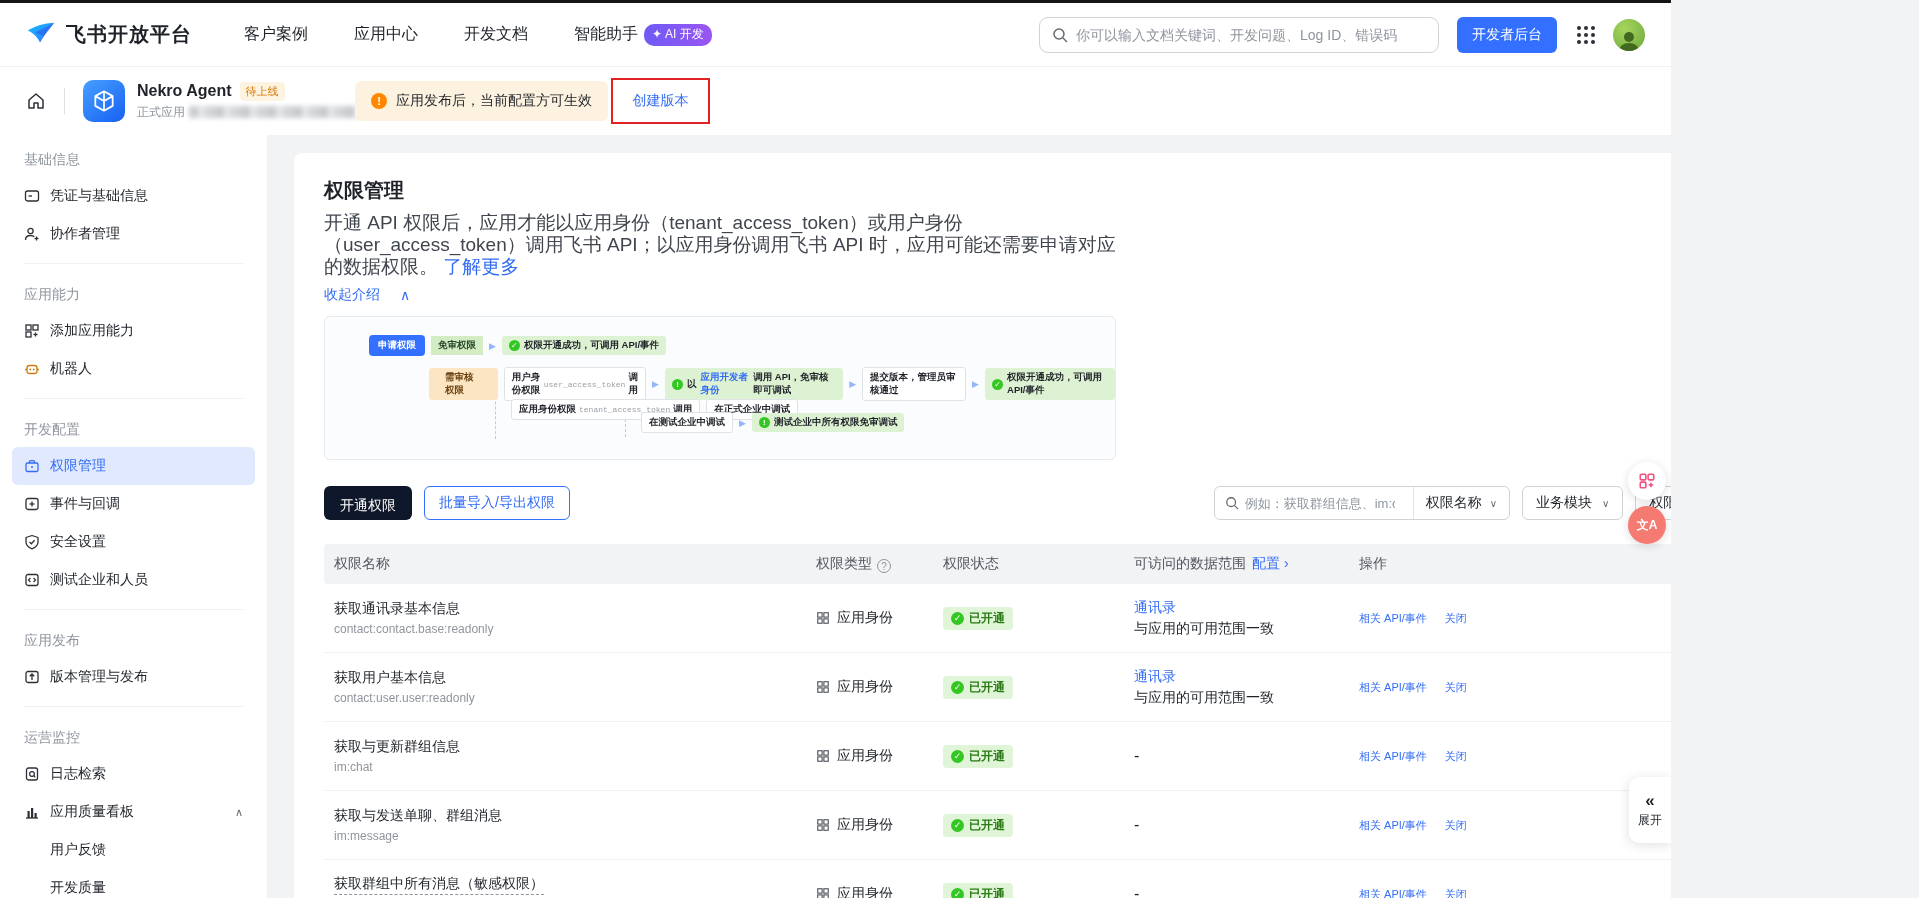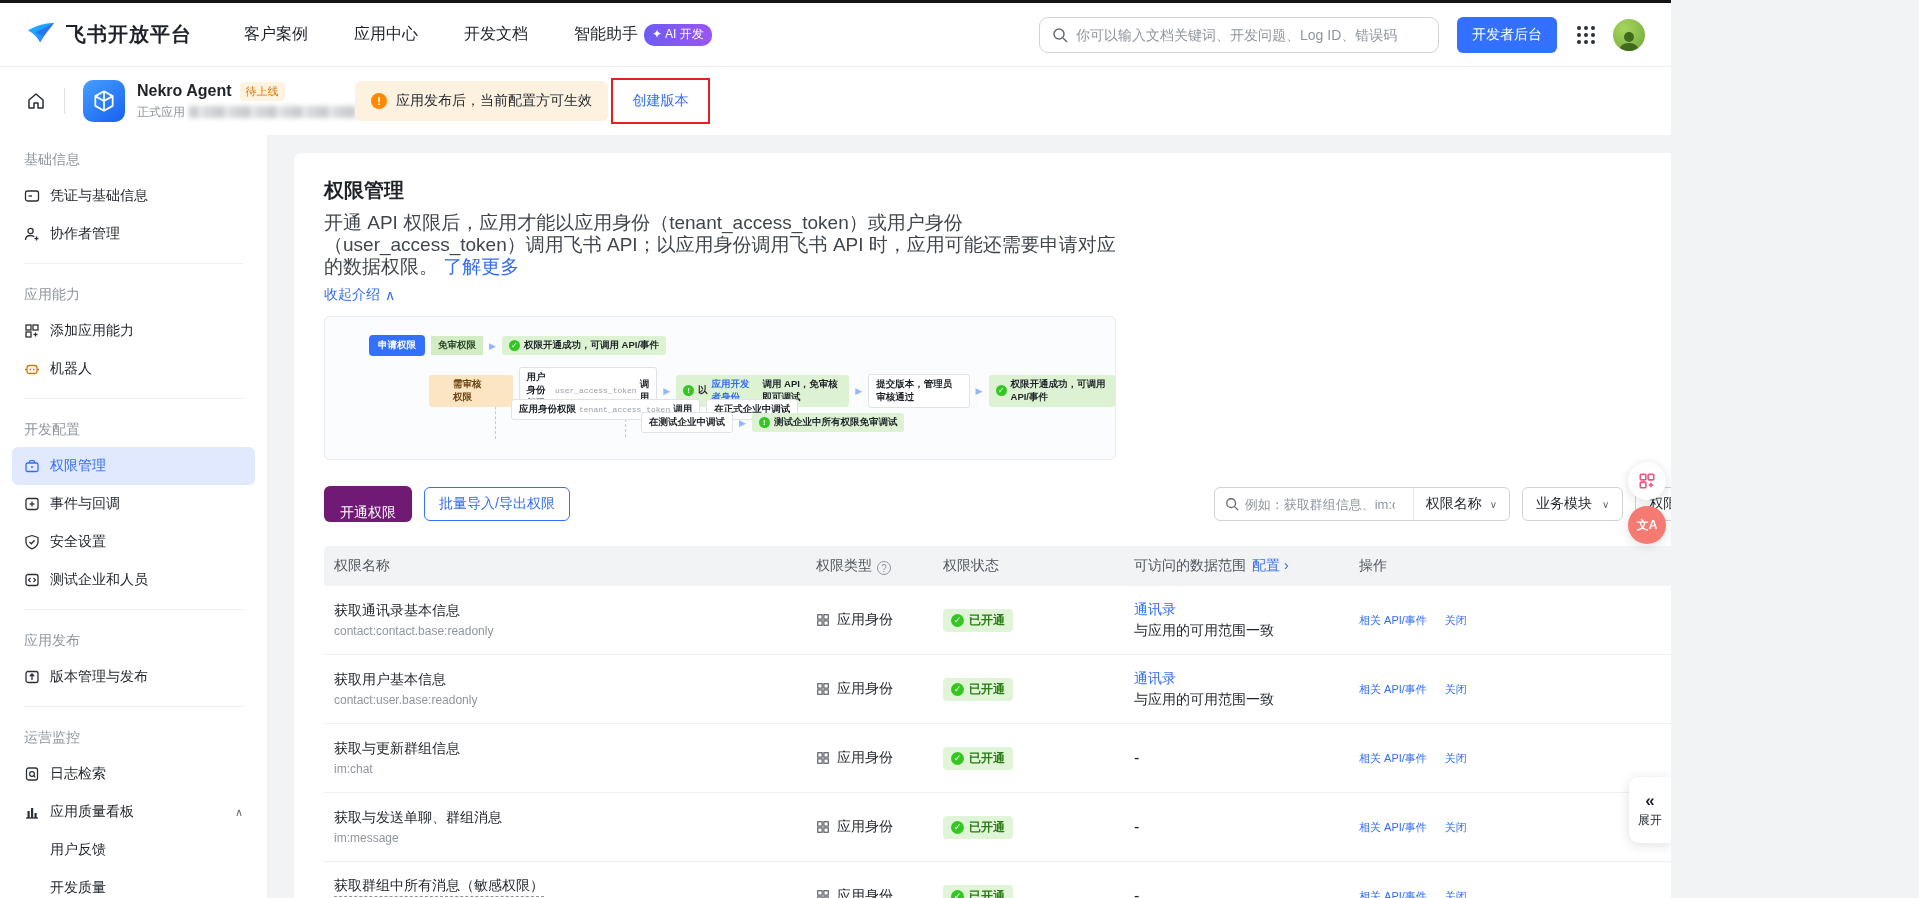--- a/index.html
+++ b/index.html
@@ -50,39 +50,39 @@
   .side-item.active { background:#e0e9fe; color:#336df4; }
   .side-item.sub { padding-left:38px; }
   .side-divider { height:1px; background:#eff0f1; margin:10px 12px; }
   .side-chevron { margin-left:auto; color:#646a73; font-size:11px; }
 
   .content { flex:1; position:relative; }
   .card { position:absolute; left:26px; top:18px; width:1586px; height:1100px; background:#fff; border-radius:8px; padding:24px 30px; }
 
   .page-title { font-size:20px; font-weight:bold; }
   .page-desc { margin-top:8px; width:800px; font-size:19px; line-height:22px; color:#41464e; }
-  .collapse-link { margin-top:8px; font-size:14px; display:flex; align-items:center; gap:5px; width:max-content; }
+  .collapse-link { margin-top:8px; font-size:14px; display:flex; align-items:center; gap:20px; width:max-content; }
 
   
   .flow-box { margin-top:12px; width:792px; height:144px; background:#fafcfe; border:1px solid #e7ebf0; border-radius:6px; position:relative; font-size:9.5px; }
   .frow { position:absolute; left:0; display:flex; align-items:center; gap:6px; }
   .f-blue { background:#3370ff; color:#fff; border-radius:4px; padding:4px 9px; font-weight:600; }
   .f-tag-green { background:#d3ecc3; color:#28472a; border-radius:0; padding:3px 7px; font-weight:700; }
-  .f-tag-orange { background:#fbe5c3; color:#6b4310; border-radius:3px; padding:3px 24px; font-weight:600; }
+  .f-tag-orange { background:#fbe5c3; color:#6b4310; border-radius:3px; padding:3px 16px; font-weight:600; }
   .f-box { background:#fff; border:1px solid #dfe3e8; border-radius:3px; padding:3px 7px; color:#1f2329; font-weight:600; display:flex; align-items:center; gap:3px; }
   .f-box .tok { color:#9aa0a6; font-weight:400; font-size:8px; font-family:"Liberation Mono","DejaVu Sans Mono",monospace; }
   .f-badge { background:#ddf2d2; border-radius:3px; padding:3px 7px; color:#1f2329; font-weight:600; display:flex; align-items:center; gap:4px; }
   .f-badge .em { color:#336df4; }
   .f-ic { width:11px; height:11px; border-radius:50%; background:#34c724; color:#fff; font-size:8px; display:inline-flex; align-items:center; justify-content:center; flex:0 0 auto; }
   .f-arrow { color:#94b4fb; font-size:9px; }
   .f-vline { position:absolute; border-left:1px dashed #c3cad4; width:0; }
 
   
   .actions-row { margin-top:26px; display:flex; align-items:center; }
-  .btn-primary { background:#701a75; color:#fff; border:none; border-radius:6px; height:34px; padding:18px 16px; font-size:14px; cursor:pointer; font-family:inherit; }
+  .btn-primary { background:#0f172a; color:#fff; border:none; border-radius:6px; height:34px; padding:11px 16px; font-size:14px; cursor:pointer; font-family:inherit; }
   .btn-outline { background:#fff; color:#336df4; border:1px solid #3370ff; border-radius:6px; height:34px; padding:0 14px; font-size:14px; margin-left:12px; cursor:pointer; font-family:inherit; }
   .filters { margin-left:auto; display:flex; align-items:center; gap:12px; }
   .search-combo { display:flex; align-items:center; height:34px; border:1px solid #d0d3d6; border-radius:6px; background:#fff; }
   .search-combo .sc-input { display:flex; align-items:center; gap:6px; padding:0 10px; width:198px; }
   .search-combo input { border:none; outline:none; width:150px; font-size:13px; font-family:inherit; }
   .search-combo input::placeholder { color:#8f959e; }
   .sc-divider { width:1px; height:32px; background:#e2e4e7; }
   .sc-select { display:flex; align-items:center; gap:8px; padding:0 12px; font-size:14px; cursor:pointer; }
   .filter-select { height:34px; border:1px solid #d0d3d6; border-radius:6px; background:#fff; display:flex; align-items:center; gap:10px; padding:0 13px; font-size:14px; cursor:pointer; }
   .chev { color:#646a73; font-size:10px; }
@@ -445,21 +445,21 @@
             <div class="c"><a class="scope-link">通讯录</a><div class="scope-desc">与应用的可用范围一致</div></div>
             <div class="c ops">
                 <a>相关 API/事件</a>
                 <a>关闭</a>
               </div>
           </div>
 
           <div class="trow">
             <div class="c">
                 <div class="perm-name">获取用户基本信息</div>
-                <div class="perm-code">contact:user.base:readonly</div>
+                <div class="perm-code">contact:user.user:readonly</div>
               </div>
             <div class="c type-cell">
                 <svg width="14" height="14" viewBox="0 0 16 16">
                   <rect x="2" y="2" width="5" height="5" fill="none" stroke="#51565d" stroke-width="1.3"></rect>
                   <rect x="9" y="2" width="5" height="5" fill="none" stroke="#51565d" stroke-width="1.3"></rect>
                   <rect x="2" y="9" width="5" height="5" fill="none" stroke="#51565d" stroke-width="1.3"></rect>
                   <rect x="9" y="9" width="5" height="5" fill="none" stroke="#51565d" stroke-width="1.3"></rect>
                 </svg>
                 <span>应用身份</span>
               </div>

